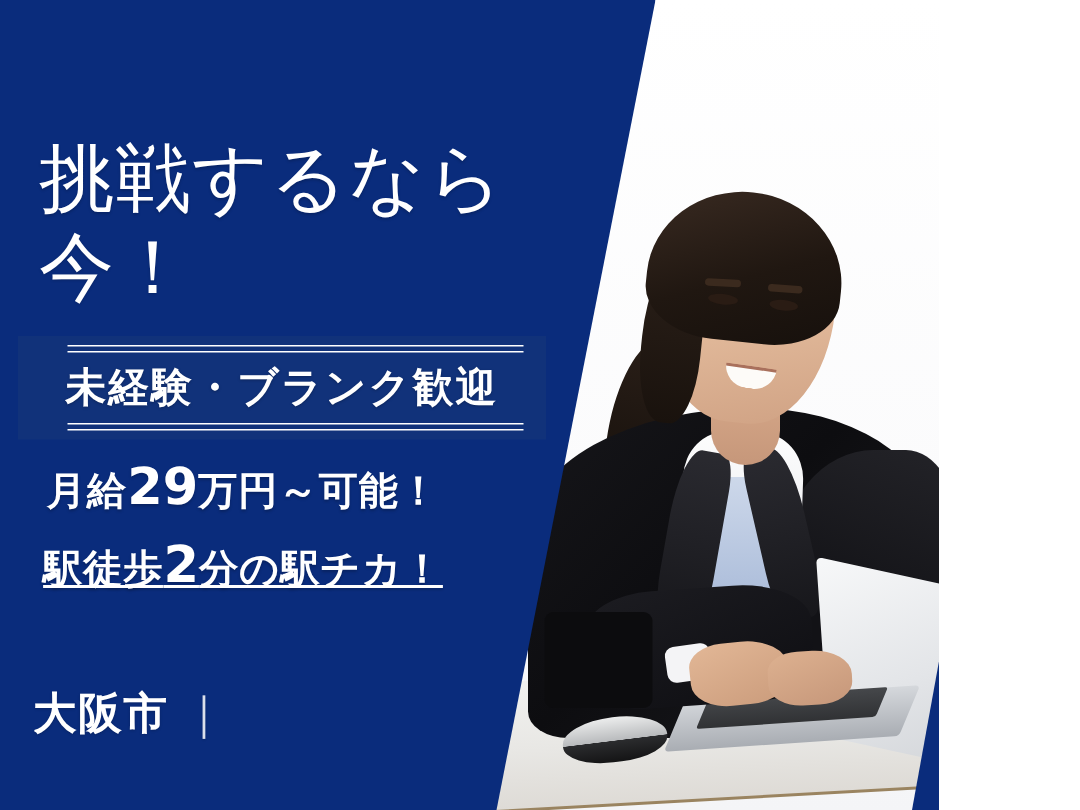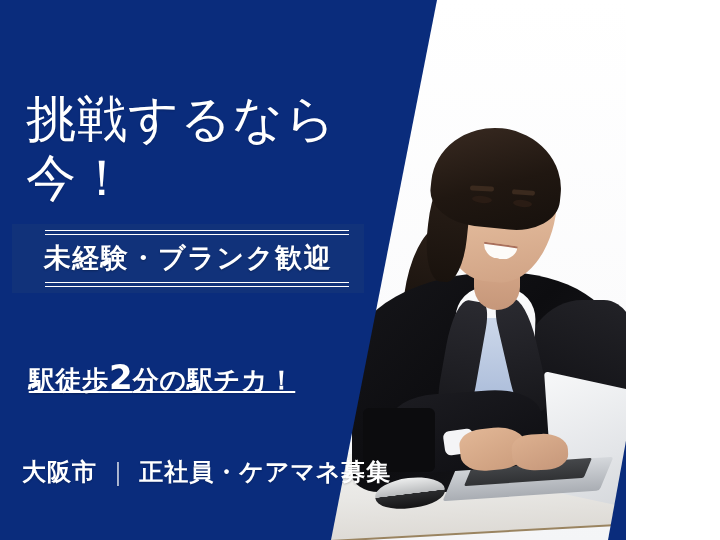--- a/index.html
+++ b/index.html
@@ -339,21 +339,21 @@
     letter-spacing: 0;
   }
   .bullet-salary { top: 305px; }
   .bullet-access { top: 357px; text-decoration: underline; }
 
   .footer {
     position: absolute;
     left: 22px;
     top: 456px;
     color: #ffffff;
-    font-size: 24px;
+    font-size: 29px;
     font-weight: 700;
     letter-spacing: 0.04em;
     font-family: "DejaVu Sans", "Liberation Sans", sans-serif;
     text-shadow: 0 1px 2px rgba(0,0,0,.2);
     display: flex;
     align-items: center;
     gap: 9px;
   }
   .footer .sep {
     color: #ffffff;
@@ -409,25 +409,27 @@
 
     <div class="headline">挑戦するなら
 今！</div>
 
     <div class="ribbon">
       <div class="rule top"></div>
       <div class="ribbon-text">未経験・ブランク歓迎</div>
       <div class="rule bottom"></div>
     </div>
 
+    <div class="bullet bullet-salary">
+      <span>月給</span><span class="big">29</span><span>万円～可能！</span>
+    </div>
 
     <div class="bullet bullet-access">
       <span>駅徒歩</span><span class="big">2</span><span>分の駅チカ！</span>
     </div>
 
     <div class="footer">
       <span>大阪市</span>
       <span class="sep">｜</span>
-      <span>正社員・ケアマネ募集</span>
     </div>
 
   </div>
 </div>
 
 </body></html>

